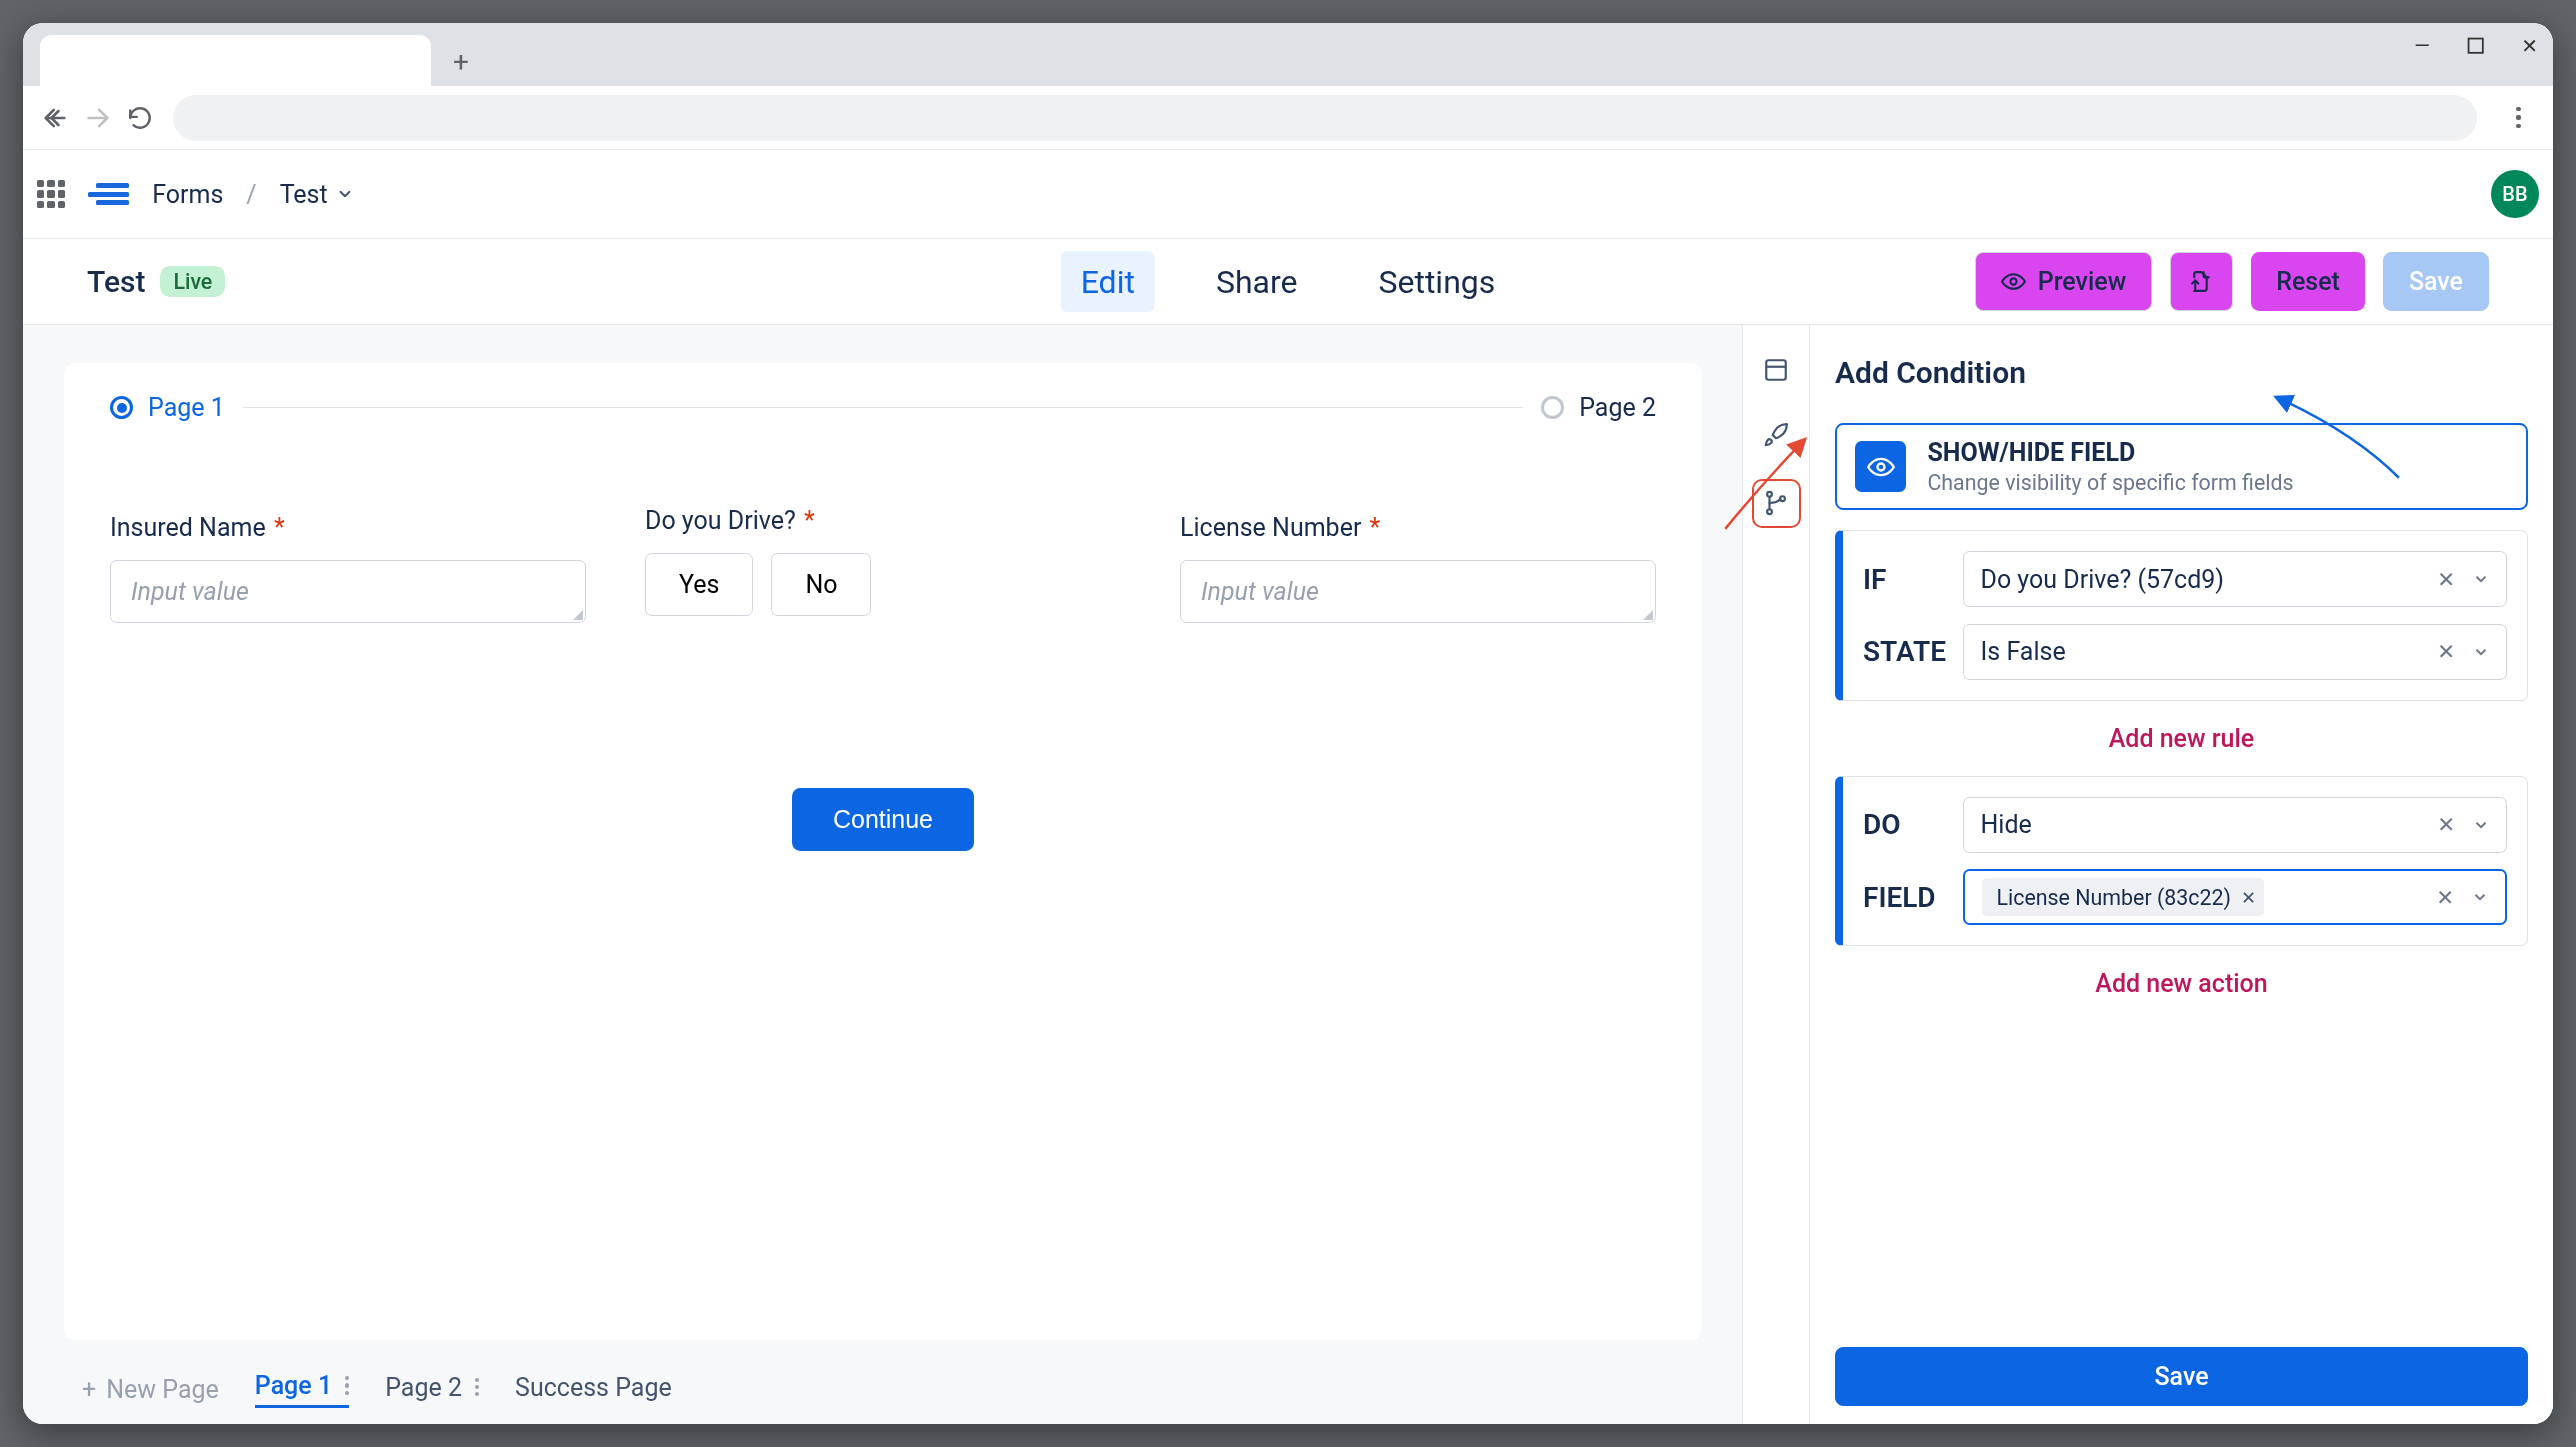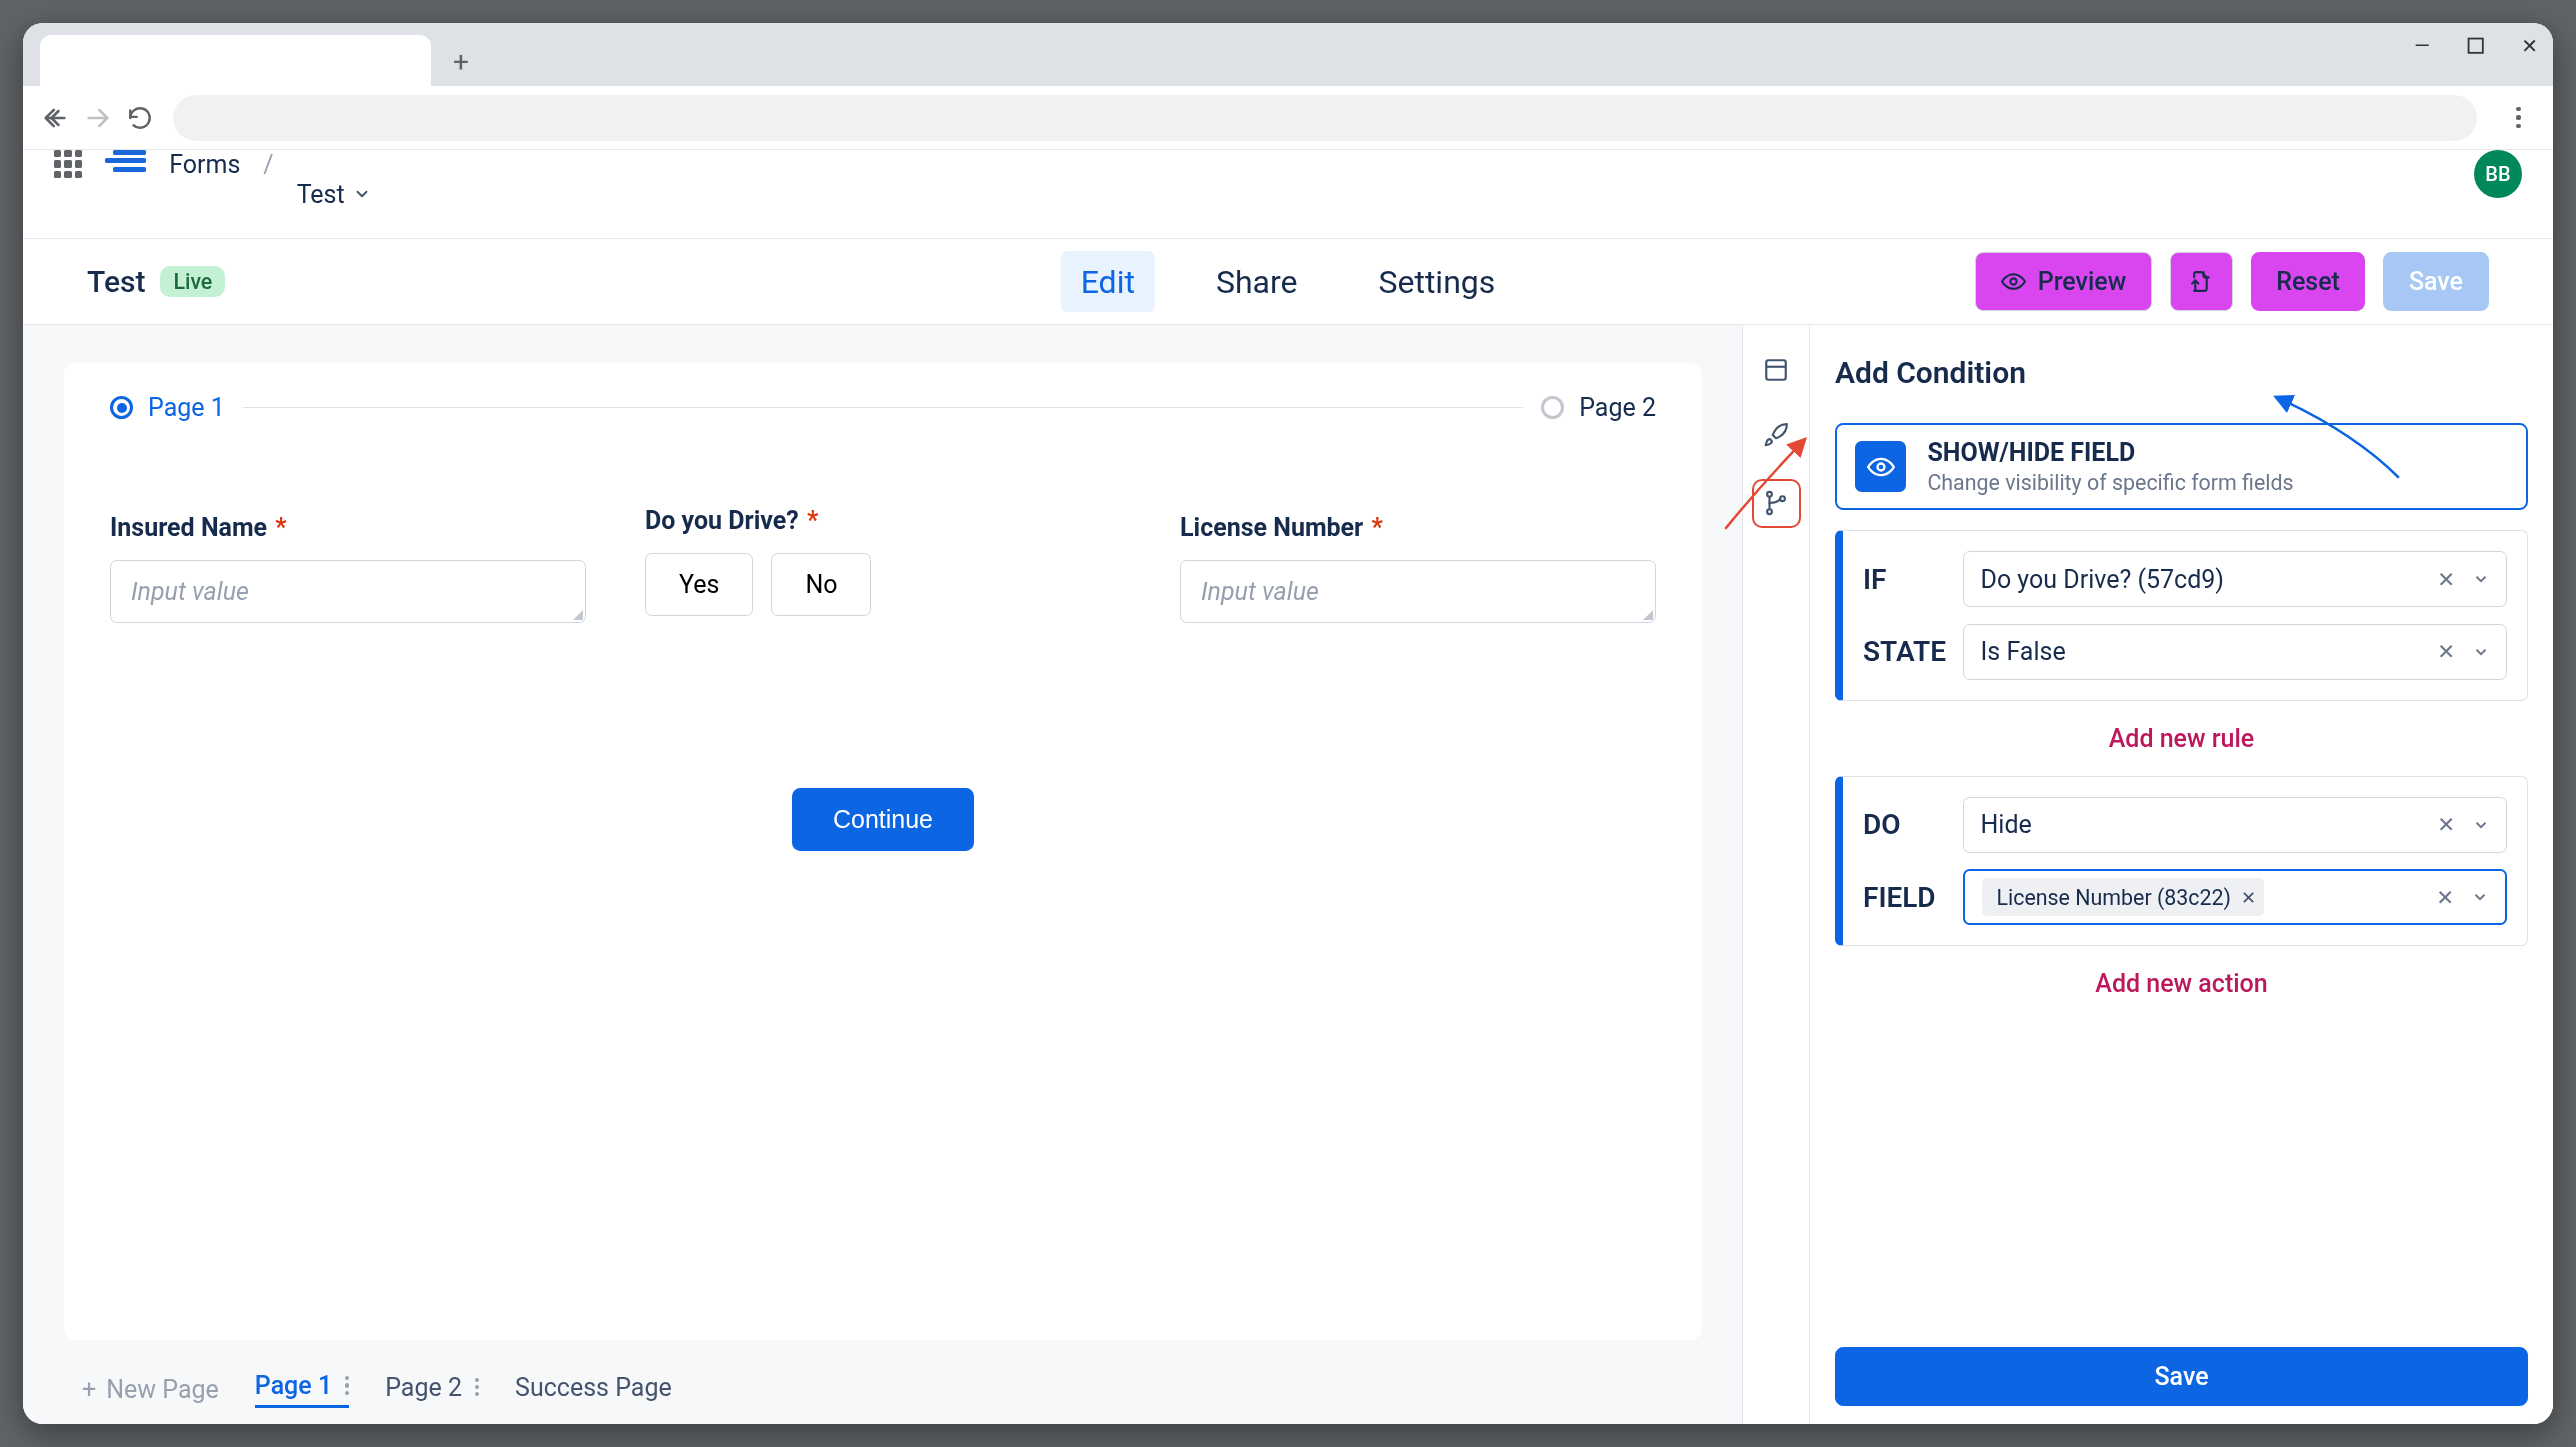--- a/index.html
+++ b/index.html
@@ -74,21 +74,22 @@
   .menu-dots {
     width: 33px; display:flex; flex-direction: column; align-items: center; gap:4.1px; cursor:pointer;
   }
   .menu-dots i { width:4.1px; height:4.1px; background:#5f6368; border-radius:50%; }
 
   
   .app-header {
     height: 89px;
     border-bottom: 0.8px solid #e5e7eb;
     display: flex;
-    padding: 0 31px;
+    align-items: center;
+    padding: 0 14px;
     gap: 23px;
   }
   .app-grid {
     width: 28px; height: 28px;
     display: grid; grid-template-columns: repeat(3,1fr); grid-template-rows: repeat(3,1fr);
     gap: 3.3px; cursor:pointer;
   }
   .app-grid i { background:#606367; border-radius:1.6px; }
   .app-logo { display:flex; flex-direction:column; gap:3.3px; cursor:pointer; }
   .app-logo i { height:5px; background:#1868db; border-radius:1.6px; }
@@ -173,21 +174,21 @@
   .page-pill .radio.filled::after { content:''; width:10px; height:10px; background:#0c66e4; border-radius:50%; }
   .page-pill.active { color:#0c66e4; }
   .page-pill.inactive .radio { border-color:#c1c7d0; }
   .page-pill.inactive { color:#172b4d; }
   .page-line { flex:1; height:1.6px; background:#dfe1e6; margin:0 18px; }
 
   .fields {
     display:flex; gap:59px; margin-top:91px;
   }
   .field { flex:1; display:flex; flex-direction:column; gap:18px; }
-  .field-label { font-size:25px; font-weight:700; color:#172b4d; }
+  .field-label { font-size:25px; font-weight:400; color:#172b4d; }
   .req { color:#de350b; margin-left:8.2px; }
   .text-input {
     height:63px; border:1.6px solid #d0d5dd; border-radius:6.6px;
     padding: 0 20px; font-size:25px; color:#97a0af;
     display:flex; align-items:center; font-style:italic;
     position:relative;
   }
   .text-input::after {
     content:''; position:absolute; right:1.6px; bottom:1.6px;
     width:0; height:0; border-style:solid; border-width:0 0 10px 10px;

